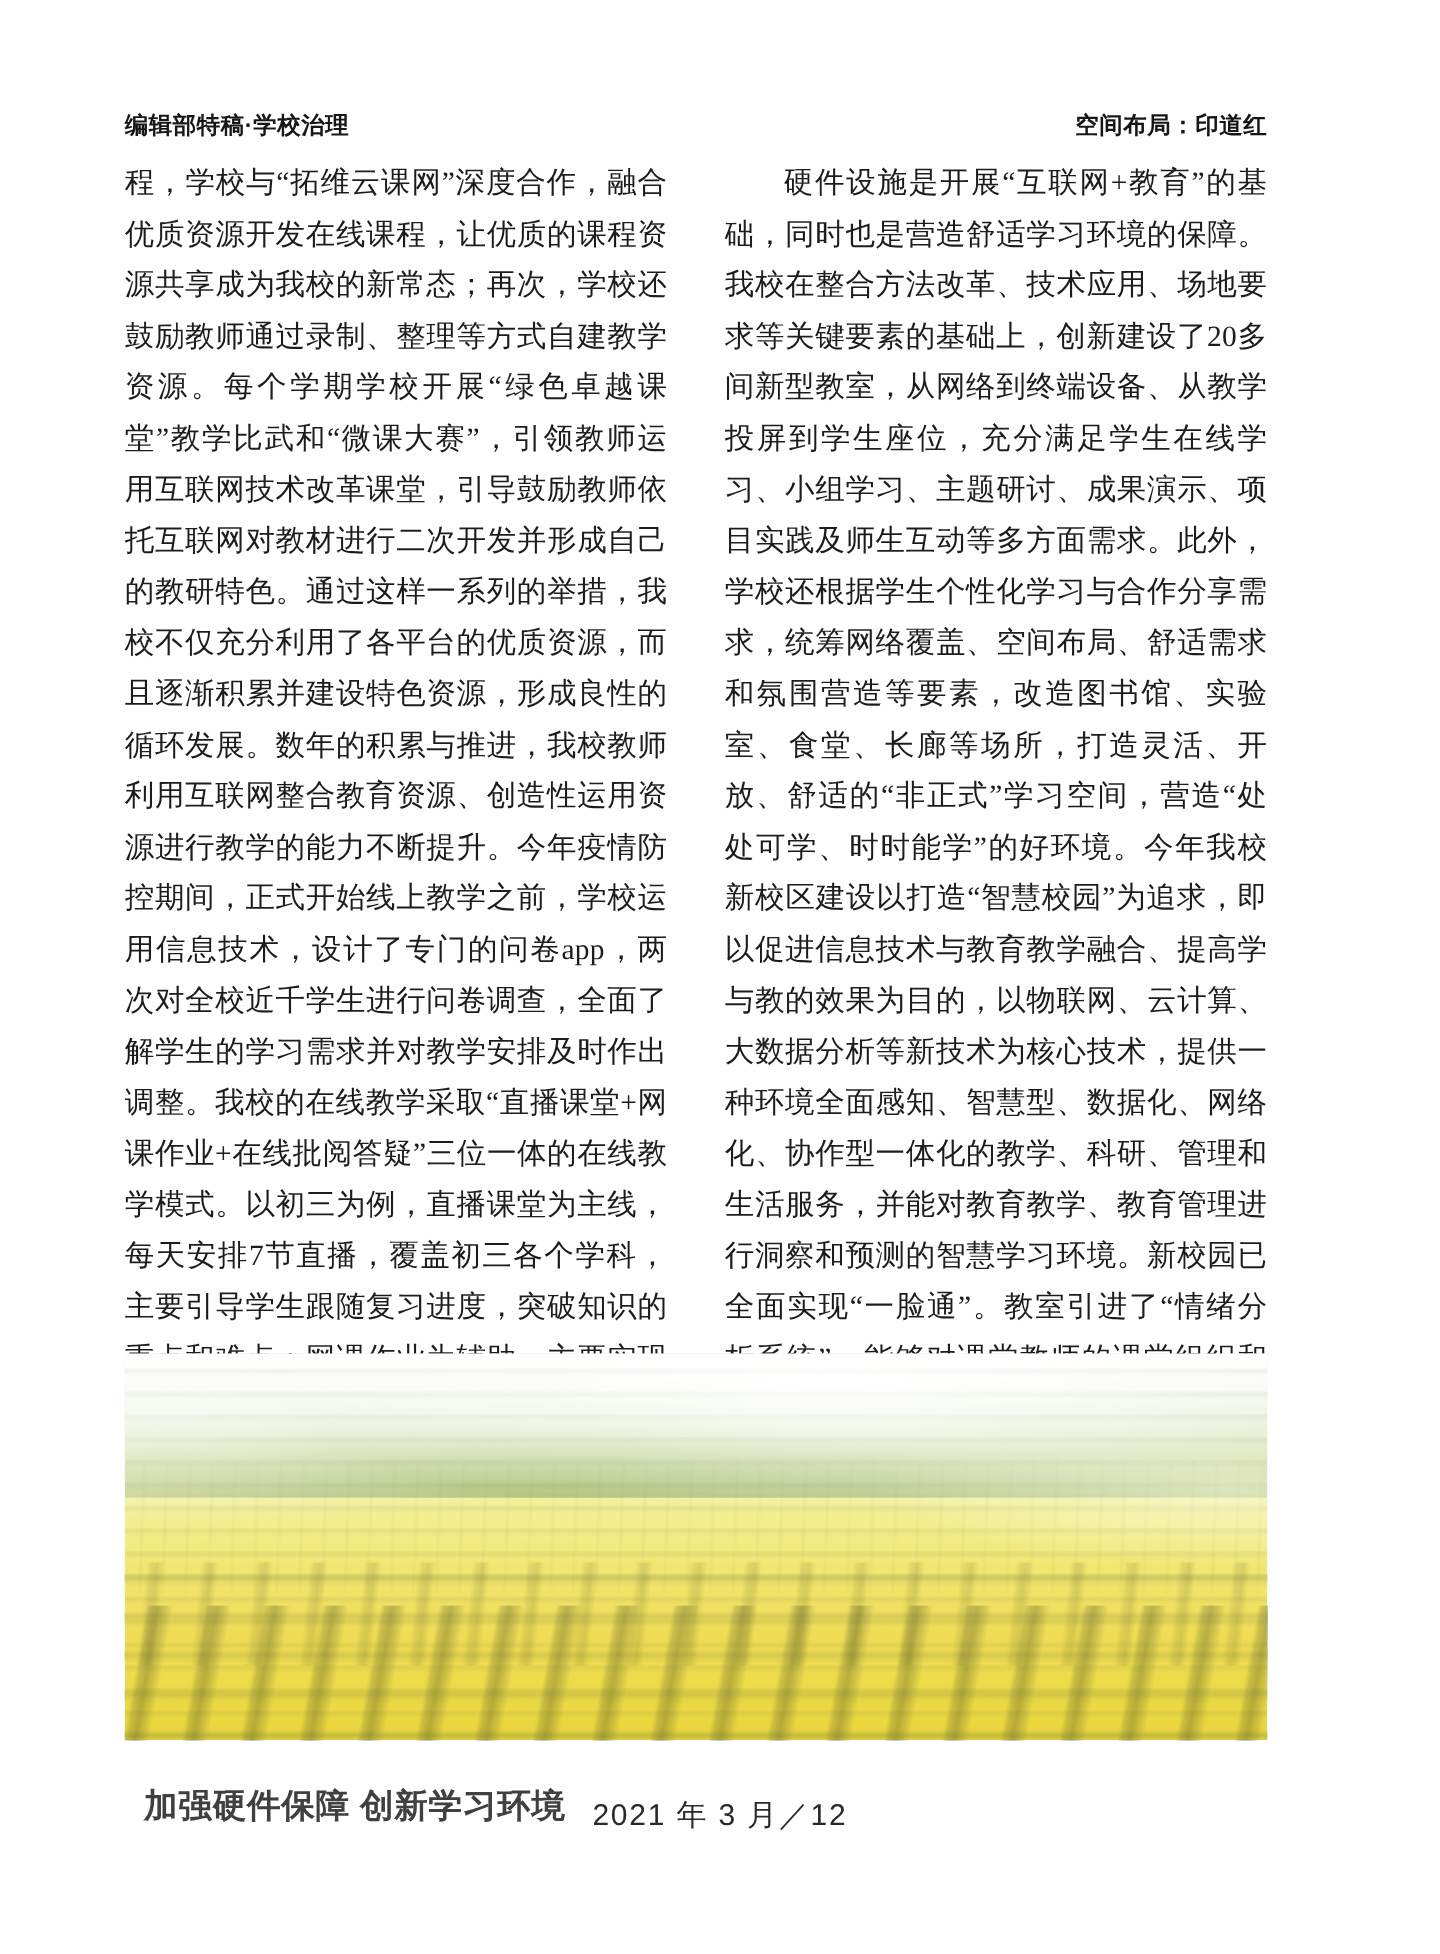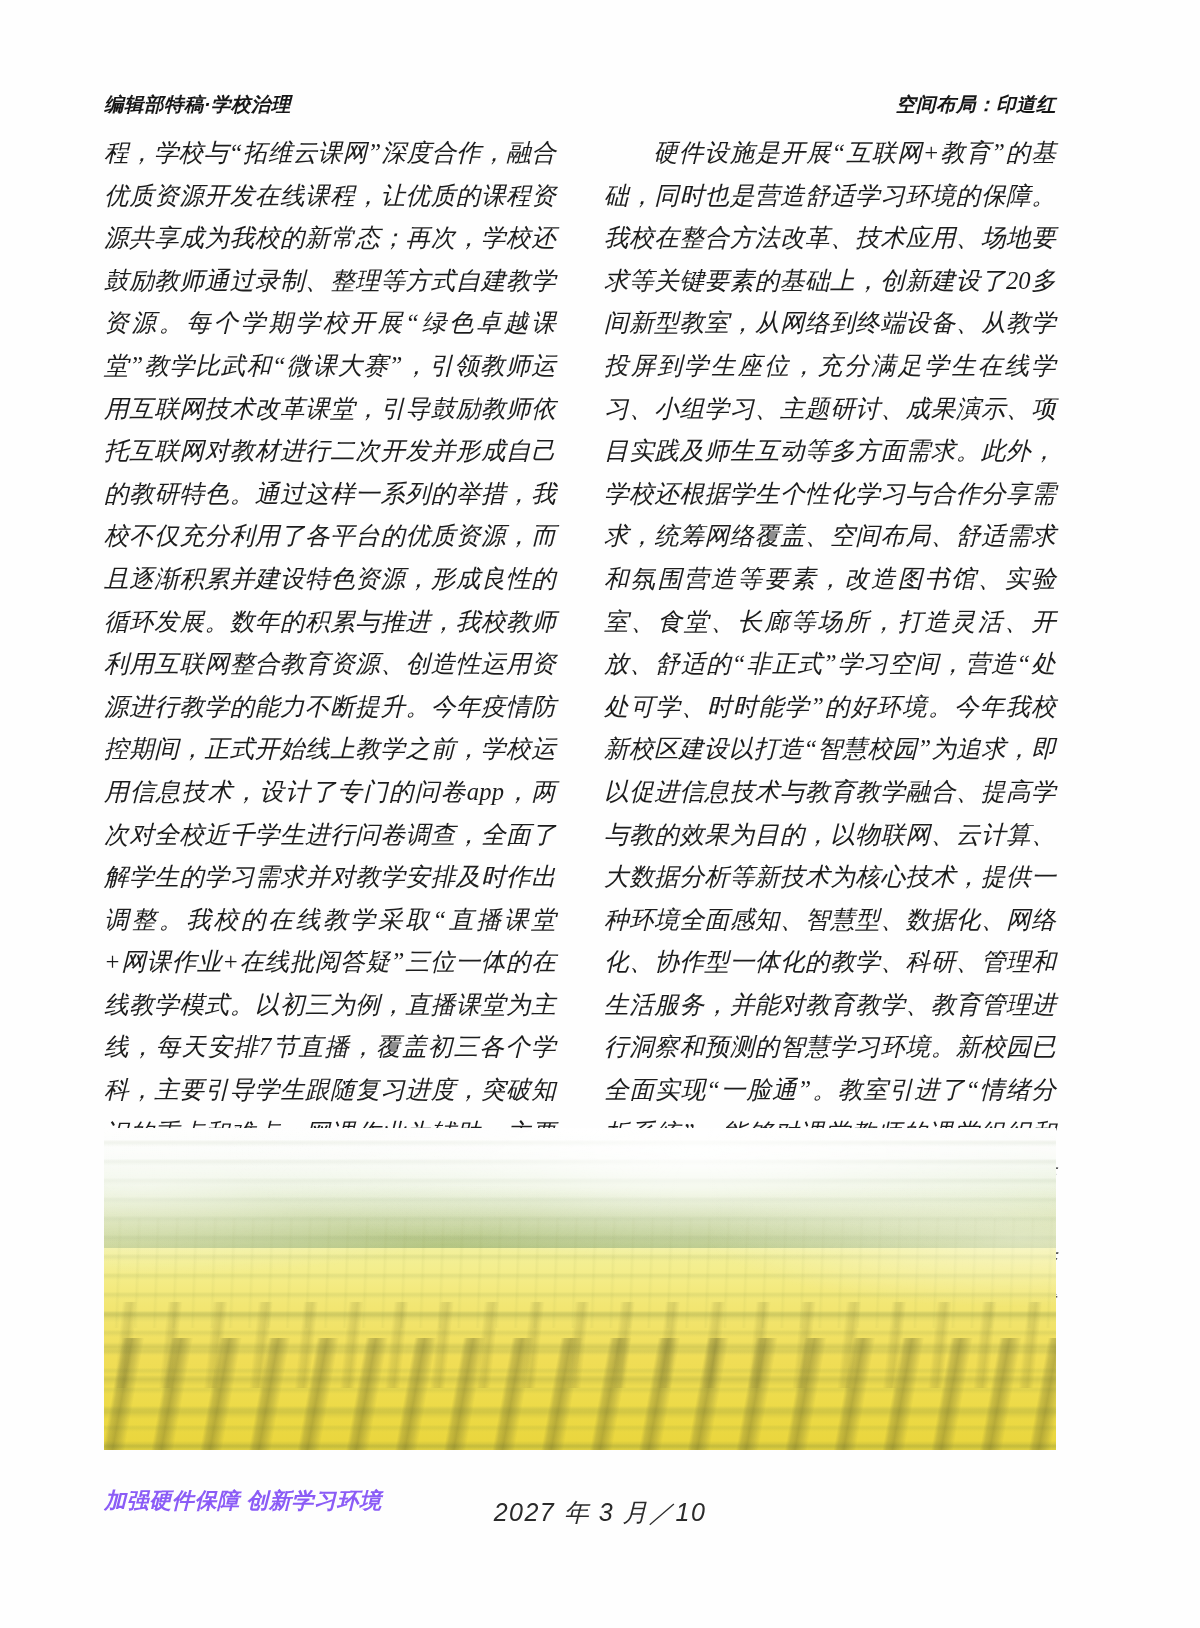--- a/index.html
+++ b/index.html
@@ -15,21 +15,20 @@
     color: #1a1a1a;
     overflow: hidden;
   }
 
   .page {
     position: absolute;
     left: 0; top: 0;
     width: 1200px;
     height: 1628px;
     background: #fefefe;
-    font-style: italic;
   }
 
   
   .runhead {
     position: absolute;
     left: 104px;
     top: 80px;
     width: 952px;
     height: 38px;
     display: flex;
@@ -72,25 +71,25 @@
   }
   .para.indent {
     text-indent: 2em;
   }
   .para + .para {
     margin-top: 0;
   }
 
   .section-heading {
     font-family: "Liberation Sans", "DejaVu Sans", sans-serif;
-    font-size: 22px;
+    font-size: 28px;
     font-weight: 700;
-    color: #8b5cf6;
+    color: #404040;
     letter-spacing: 0.6px;
-    margin: 34px 0 0 0;
+    margin: 34px 0 0 16px;
     white-space: nowrap;
   }
 
   
   .photo-wrap {
     position: absolute;
     left: 104px;
     top: 1128px;
     width: 952px;
     height: 322px;
@@ -267,16 +266,16 @@
     <div class="photo-hills"></div>
     <div class="photo-terraces"></div>
     <div class="photo-rows-mid"></div>
     <div class="photo-terraces-near"></div>
     <div class="photo-furrows-2"></div>
     <div class="photo-furrows"></div>
     <div class="photo-bloom"></div>
   </div>
 
   <div class="footer">
-    <span class="folio">2027 年 3 月／10</span>
+    <span class="folio">2021 年 3 月／12</span>
   </div>
 
 </div>
 
 </body></html>

